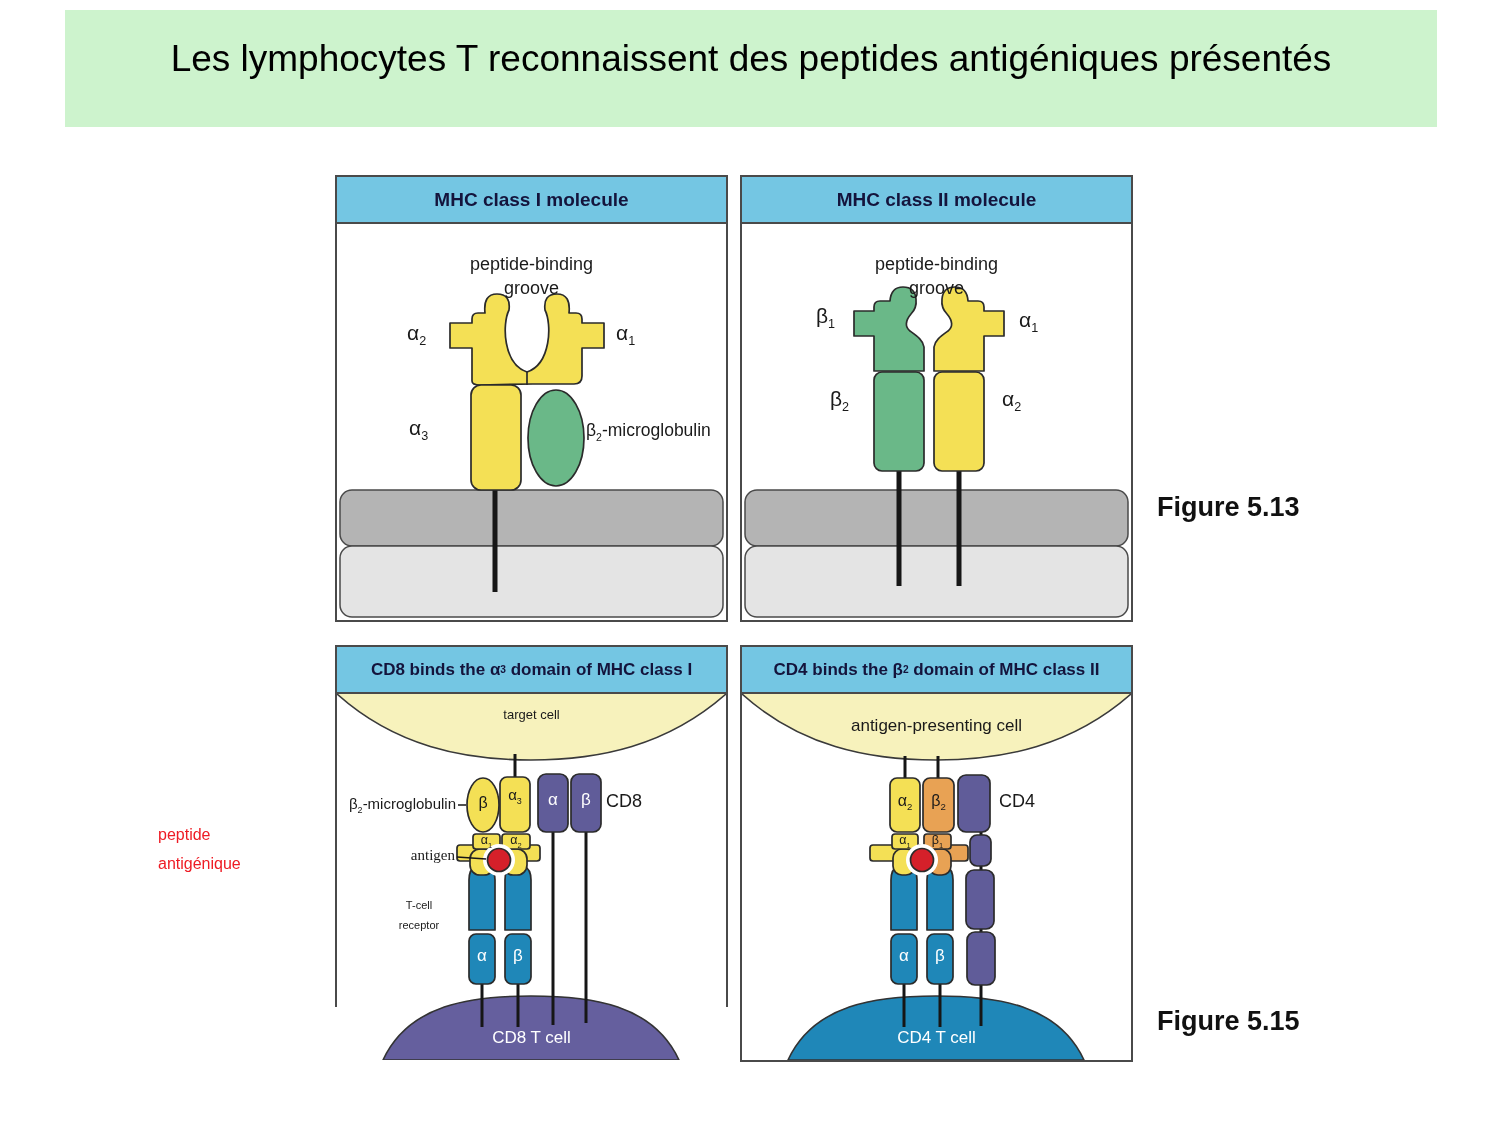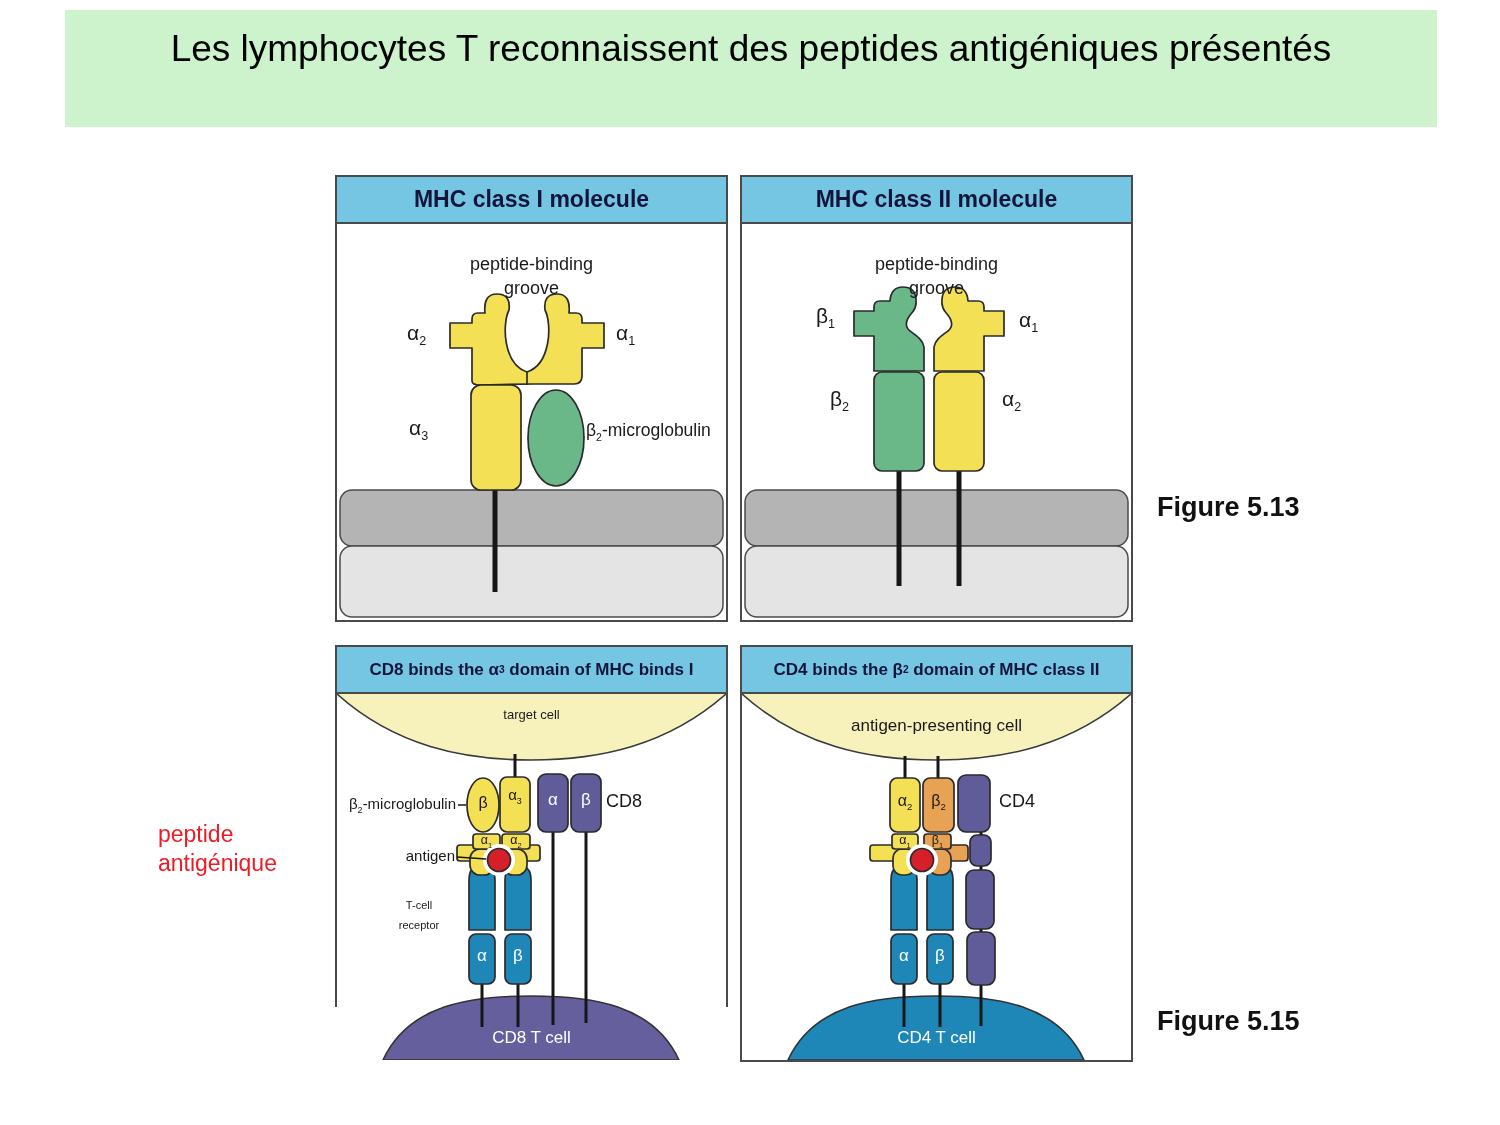--- a/index.html
+++ b/index.html
@@ -3,31 +3,31 @@
 <meta charset="utf-8">
 <style>
   html,body{margin:0;padding:0;}
   body{
     width:1500px;height:1125px;position:relative;overflow:hidden;
     background:#ffffff;font-family:"Liberation Sans",sans-serif;
   }
   .banner{
     position:absolute;left:65px;top:10px;width:1372px;height:117px;
     background:var(--banner_bg);text-align:center;color:#000;
-    font-size:37px;line-height:50px;padding-top:14px;box-sizing:border-box;
+    font-size:37px;line-height:50px;padding-top:24px;box-sizing:border-box;
   }
   .figlbl{position:absolute;font-weight:bold;font-size:27px;color:#111;}
-  .rednote{position:absolute;left:158px;top:820px;font-size:23px;line-height:29px;color:var(--note_red);}
+  .rednote{position:absolute;left:158px;top:820px;font-size:16px;line-height:29px;color:var(--note_red);}
   .panel{position:absolute;width:393px;border:2px solid #4a4a4a;background:#fff;box-sizing:border-box;}
   .phead{
     height:47px;background:var(--header_blue);border-bottom:2px solid #4a4a4a;
     display:flex;align-items:center;justify-content:center;
     font-weight:bold;color:#14143c;box-sizing:border-box;white-space:pre;
   }
-  .phead.big{font-size:23px;}
+  .phead.big{font-size:19px;}
   .phead.small{font-size:17px;}
   .pbody{position:relative;width:389px;background:#fff;}
   .pbody.tall{height:396px;border-radius:22px;}
   .pbody.short{height:366px;}
   svg.layer{position:absolute;left:0;top:0;display:block;}
   .lbl{position:absolute;color:#1a1a1a;white-space:nowrap;line-height:1.15;}
   .ctr{text-align:center;}
   .rt{text-align:right;}
   .w{color:#ffffff;}
   sub{font-size:.6em;}
@@ -102,21 +102,21 @@
     <span class="lbl" style="left:277px;top:84px;font-size:21px;"><span>α</span><sub>1</sub></span>
     <span class="lbl" style="left:88px;top:163px;font-size:21px;"><span>β</span><sub>2</sub></span>
     <span class="lbl" style="left:260px;top:163px;font-size:21px;"><span>α</span><sub>2</sub></span>
   </div>
 </div>
 
 <div class="figlbl" style="left:1157px;top:492px;">Figure 5.13</div>
 
 <div class="panel" style="left:335px;top:645px;height:362px;">
   <div class="phead small">
-    <span>CD8 binds the </span><span>α</span><sub>3</sub><span> domain of MHC binds I</span>
+    <span>CD8 binds the </span><span>α</span><sub>3</sub><span> domain of MHC class I</span>
   </div>
   <div class="pbody short">
     <svg class="layer" width="389" height="366" viewBox="0 0 389 366">
       <path class="cellfill" d="M0,0 L389,0 C330,52 262,66 194,66 C126,66 58,52 0,0 Z"></path>
       <path class="cellcurve" d="M389,0 C330,52 262,66 194,66 C126,66 58,52 0,0"></path>
       <path class="domeP" d="M46,366 C72,310 134,302 194,302 C254,302 316,310 342,366 Z"></path>
       <line class="stem" x1="178" y1="60" x2="178" y2="85"></line>
       <line class="stem" x1="216" y1="135" x2="216" y2="331"></line>
       <line class="stem" x1="249" y1="135" x2="249" y2="329"></line>
       <line class="stem" x1="145" y1="288" x2="145" y2="333"></line>
@@ -141,21 +141,21 @@
     </svg>
     <span class="lbl ctr" style="left:0;width:389px;top:14px;font-size:13px;">target cell</span>
     <span class="lbl rt" style="left:2px;width:117px;top:101px;font-size:15px;"><span>β</span><sub>2</sub><span>-microglobulin</span></span>
     <span class="lbl ctr" style="left:136px;width:20px;top:100px;font-size:16px;">β</span>
     <span class="lbl ctr" style="left:163px;width:30px;top:92px;font-size:15px;"><span>α</span><sub>3</sub></span>
     <span class="lbl ctr w" style="left:201px;width:30px;top:96px;font-size:17px;">α</span>
     <span class="lbl ctr w" style="left:234px;width:30px;top:96px;font-size:17px;">β</span>
     <span class="lbl" style="left:269px;top:97px;font-size:18px;">CD8</span>
     <span class="lbl ctr" style="left:136px;width:27px;top:139px;font-size:12.5px;"><span>α</span><sub>1</sub></span>
     <span class="lbl ctr" style="left:165px;width:28px;top:139px;font-size:12.5px;"><span>α</span><sub>2</sub></span>
-    <span class="lbl rt" style="left:42px;width:76px;top:153px;font-size:15px;">antigen</span>
+    <span class="lbl rt" style="left:42px;width:76px;top:153px;font-size:15px;font-family:Liberation Serif, serif;">antigen</span>
     <span class="lbl ctr" style="left:36px;width:92px;top:201px;font-size:11px;line-height:20px;"><span>T-cell</span><br><span>receptor</span></span>
     <span class="lbl ctr w" style="left:132px;width:26px;top:252px;font-size:17px;">α</span>
     <span class="lbl ctr w" style="left:168px;width:26px;top:252px;font-size:17px;">β</span>
     <span class="lbl ctr w" style="left:0;width:389px;top:334px;font-size:17px;">CD8 T cell</span>
   </div>
 </div>
 
 <div class="panel" style="left:740px;top:645px;height:417px;">
   <div class="phead small">
     <span>CD4 binds the </span><span>β</span><sub>2</sub><span> domain of MHC class II</span>

